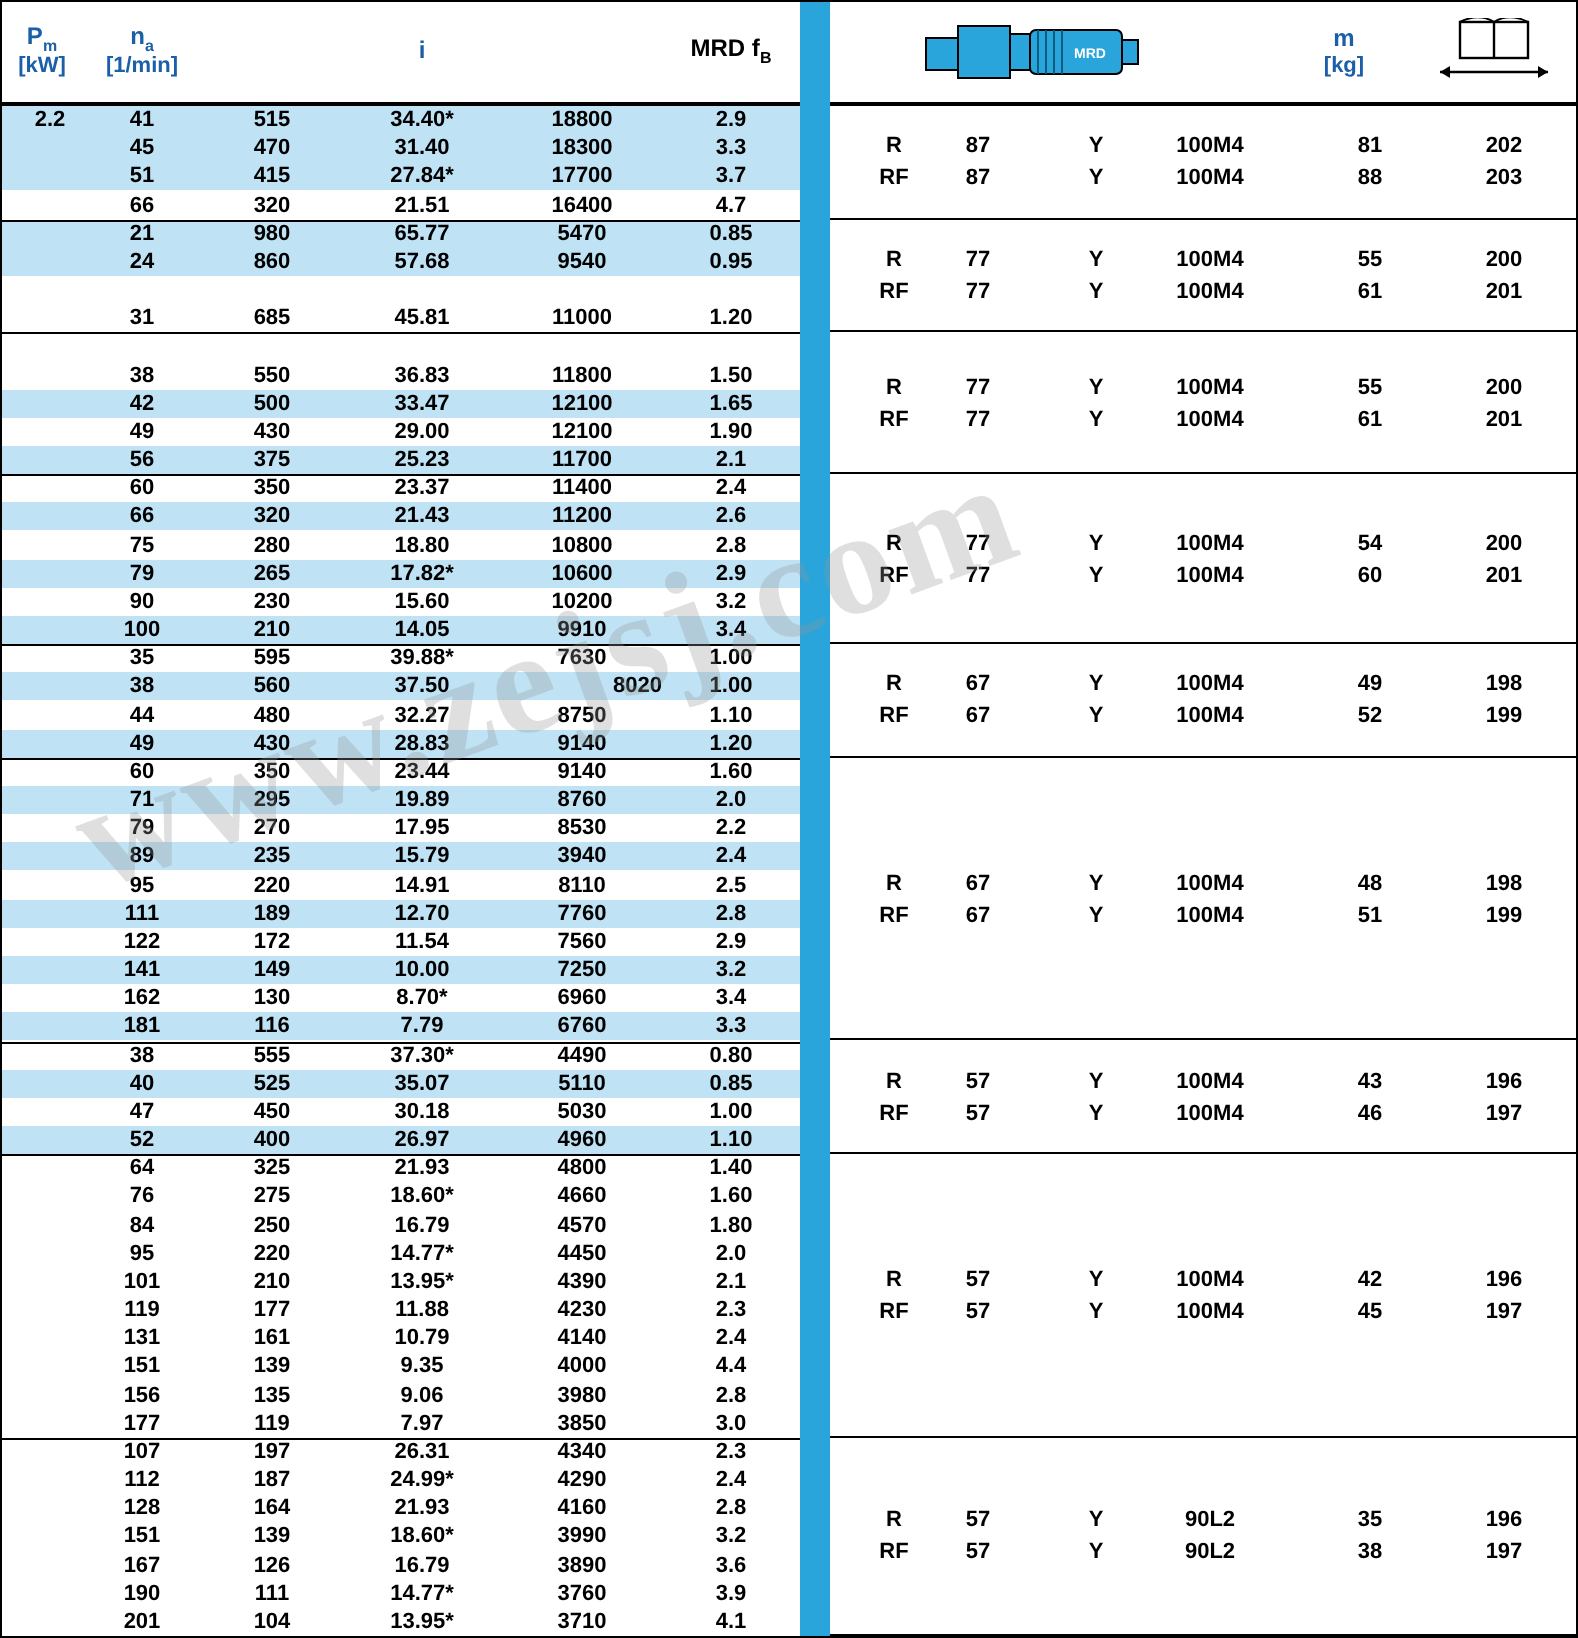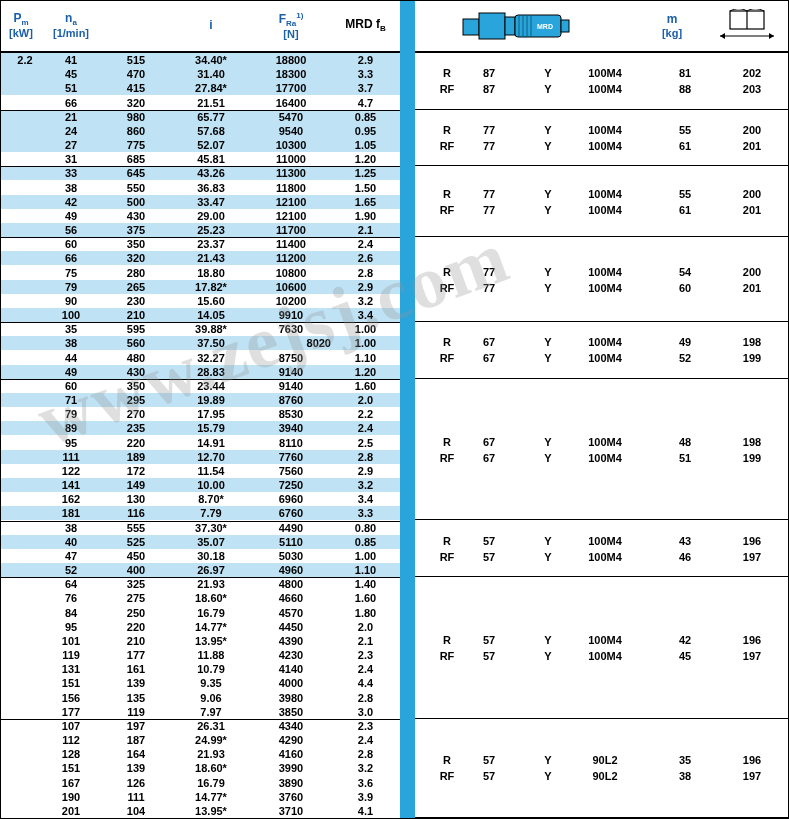--- a/index.html
+++ b/index.html
@@ -114,24 +114,20 @@
     <div class="cell" style="left:0;width:40px;">
       <div><span>P</span><span class="sub-sm">m</span></div>
       <div class="sub">[kW]</div>
     </div>
     <div class="cell" style="left:40px;width:60px;">
       <div><span>n</span><span class="sub-sm">a</span></div>
       <div class="sub">[1/min]</div>
     </div>
     <div class="cell" style="left:170px;width:80px;">
       <div>i</div>
-    </div>
-    <div class="cell" style="left:250px;width:80px;">
-      <div><span>F</span><span class="sub-sm">Ra</span><span class="sup">1)</span></div>
-      <div class="sub">[N]</div>
     </div>
     <div class="cell black" style="left:330px;width:69px;">
       <div>MRD f<span class="sub-sm">B</span></div>
     </div>
 
     <div class="cell" style="left:440px;width:160px;">
       <span>
         <svg class="motor-icon" width="120" height="34" viewBox="0 0 120 34">
           <rect x="2" y="10" width="16" height="16" fill="#29a5dc" stroke="#000" stroke-width="1"></rect>
           <rect x="18" y="4" width="26" height="26" fill="#29a5dc" stroke="#000" stroke-width="1"></rect>
@@ -211,44 +207,28 @@
         <div class="c c-mrd" style="height: 14.1667px; line-height: 14.1667px;">0.85</div>
       </div>
       <div class="row band" style="top: 70.8333px; height: 14.1667px;">
         <div class="c c-pm" style="height: 14.1667px; line-height: 14.1667px;"></div>
         <div class="c c-na" style="height: 14.1667px; line-height: 14.1667px;">24</div>
         <div class="c c-ma" style="height: 14.1667px; line-height: 14.1667px;">860</div>
         <div class="c c-i" style="height: 14.1667px; line-height: 14.1667px;">57.68</div>
         <div class="c c-f" style="height: 14.1667px; line-height: 14.1667px;">9540</div>
         <div class="c c-mrd" style="height: 14.1667px; line-height: 14.1667px;">0.95</div>
       </div>
-      <div class="row band" style="top: 85px; height: 14.1667px;">
-        <div class="c c-pm" style="height: 14.1667px; line-height: 14.1667px;"></div>
-        <div class="c c-na" style="height: 14.1667px; line-height: 14.1667px;">27</div>
-        <div class="c c-ma" style="height: 14.1667px; line-height: 14.1667px;">775</div>
-        <div class="c c-i" style="height: 14.1667px; line-height: 14.1667px;">52.07</div>
-        <div class="c c-f" style="height: 14.1667px; line-height: 14.1667px;">10300</div>
-        <div class="c c-mrd" style="height: 14.1667px; line-height: 14.1667px;">1.05</div>
-      </div>
       <div class="row white" style="top: 99.1667px; height: 14.1667px;">
         <div class="c c-pm" style="height: 14.1667px; line-height: 14.1667px;"></div>
         <div class="c c-na" style="height: 14.1667px; line-height: 14.1667px;">31</div>
         <div class="c c-ma" style="height: 14.1667px; line-height: 14.1667px;">685</div>
         <div class="c c-i" style="height: 14.1667px; line-height: 14.1667px;">45.81</div>
         <div class="c c-f" style="height: 14.1667px; line-height: 14.1667px;">11000</div>
         <div class="c c-mrd" style="height: 14.1667px; line-height: 14.1667px;">1.20</div>
       </div>
-      <div class="row band" style="top: 113.333px; height: 14.1667px;">
-        <div class="c c-pm" style="height: 14.1667px; line-height: 14.1667px;"></div>
-        <div class="c c-na" style="height: 14.1667px; line-height: 14.1667px;">33</div>
-        <div class="c c-ma" style="height: 14.1667px; line-height: 14.1667px;">645</div>
-        <div class="c c-i" style="height: 14.1667px; line-height: 14.1667px;">43.26</div>
-        <div class="c c-f" style="height: 14.1667px; line-height: 14.1667px;">11300</div>
-        <div class="c c-mrd" style="height: 14.1667px; line-height: 14.1667px;">1.25</div>
-      </div>
       <div class="row white" style="top: 127.5px; height: 14.1667px;">
         <div class="c c-pm" style="height: 14.1667px; line-height: 14.1667px;"></div>
         <div class="c c-na" style="height: 14.1667px; line-height: 14.1667px;">38</div>
         <div class="c c-ma" style="height: 14.1667px; line-height: 14.1667px;">550</div>
         <div class="c c-i" style="height: 14.1667px; line-height: 14.1667px;">36.83</div>
         <div class="c c-f" style="height: 14.1667px; line-height: 14.1667px;">11800</div>
         <div class="c c-mrd" style="height: 14.1667px; line-height: 14.1667px;">1.50</div>
       </div>
       <div class="row band" style="top: 141.667px; height: 14.1667px;">
         <div class="c c-pm" style="height: 14.1667px; line-height: 14.1667px;"></div>

